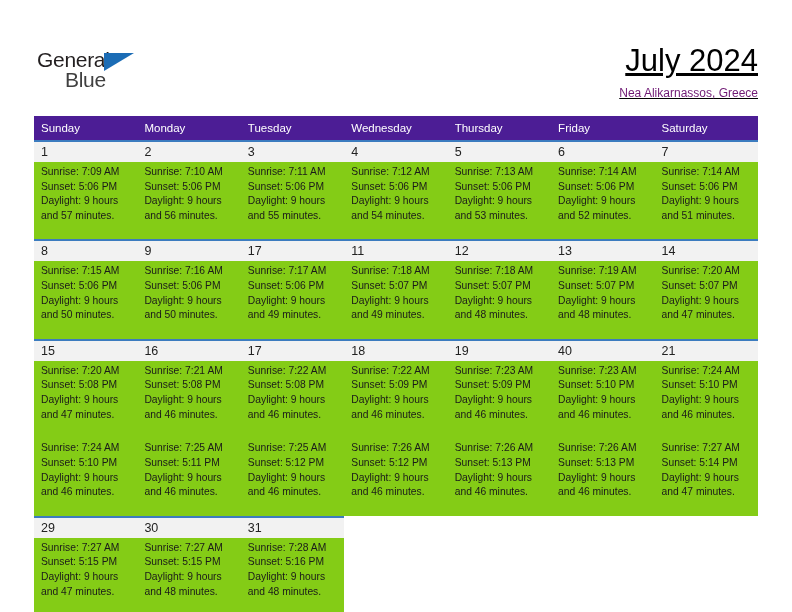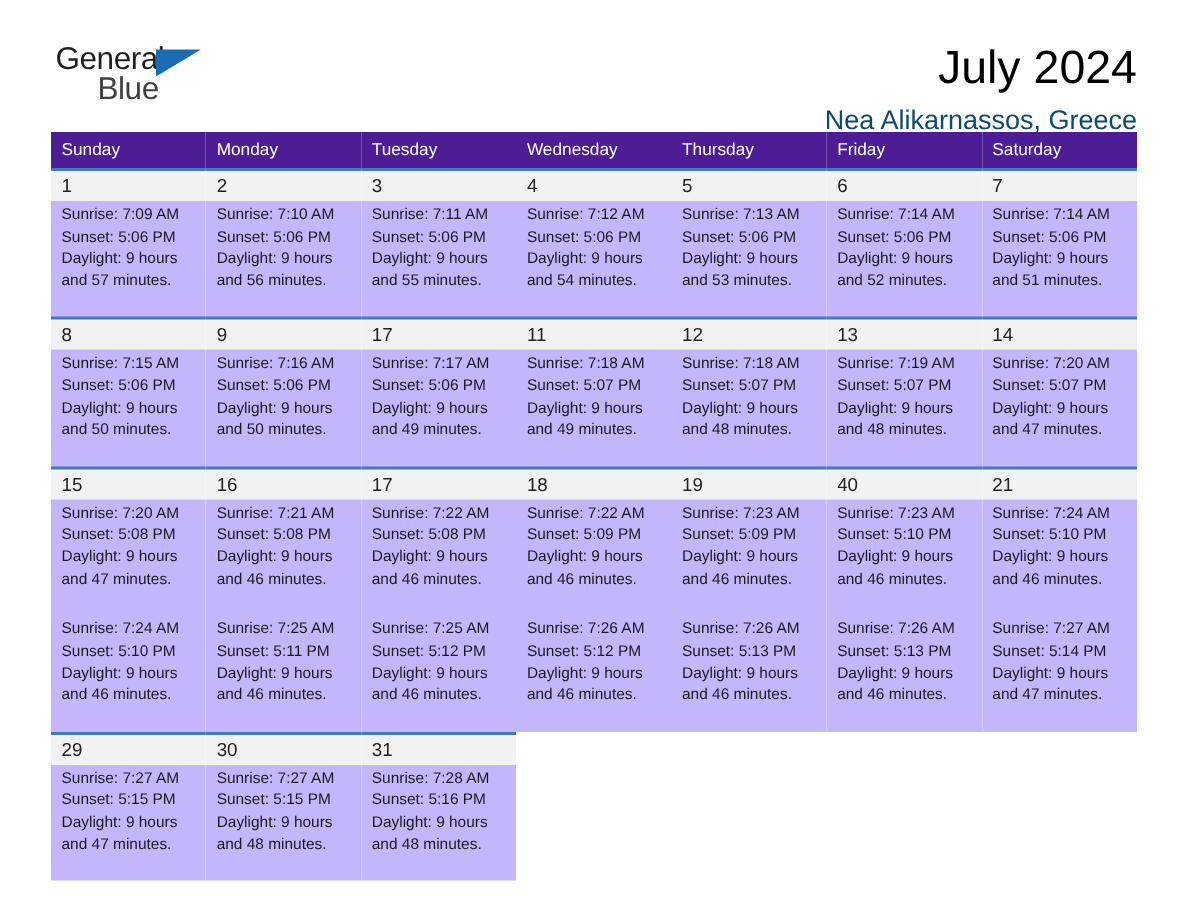--- a/index.html
+++ b/index.html
@@ -12,25 +12,26 @@
     height: 612px;
     font-family: "Liberation Sans", sans-serif;
     color: #000000;
     position: relative;
     overflow: hidden;
   }
 
   
   .page-header {
     display: flex;
-    align-items: flex-start;
+    align-items: center;
     justify-content: space-between;
     padding: 28px 34px 0 34px;
     box-sizing: border-box;
-    height: 88px;
+    height: 116px;
+    text-decoration: underline;
   }
 
   .logo {
     position: relative;
     width: 110px;
     height: 48px;
     flex: none;
   }
   .logo-general {
     position: absolute;
@@ -66,22 +67,22 @@
   }
   .cal-title {
     font-size: 31px;
     font-weight: normal;
     color: #000000;
     line-height: 1.08;
     letter-spacing: 0px;
     white-space: nowrap;
   }
   .cal-subtitle {
-    font-size: 18px;
-    color: #0c4a6e;
+    font-size: 12px;
+    color: #701a75;
     margin-top: 9px;
     white-space: nowrap;
   }
 
   
   .calendar {
     margin: 0 34px;
     width: 724px;
     box-sizing: border-box;
   }
@@ -110,21 +111,21 @@
     height: 18px;
     box-sizing: border-box;
     vertical-align: top;
   }
   tbody tr.daynum-row td.empty-cell {
     background: #ffffff;
     border-top: 2px solid #ffffff;
   }
 
   tbody tr.info-row td {
-    background: #c4b5fd;
+    background: #84cc16;
     font-size: 10.3px;
     color: #1a1a1a;
     padding: 3px 5px 16px 7px;
     vertical-align: top;
     line-height: 1.42;
     box-sizing: border-box;
   }
   tbody tr.info-row td .info-line {
     white-space: nowrap;
   }

